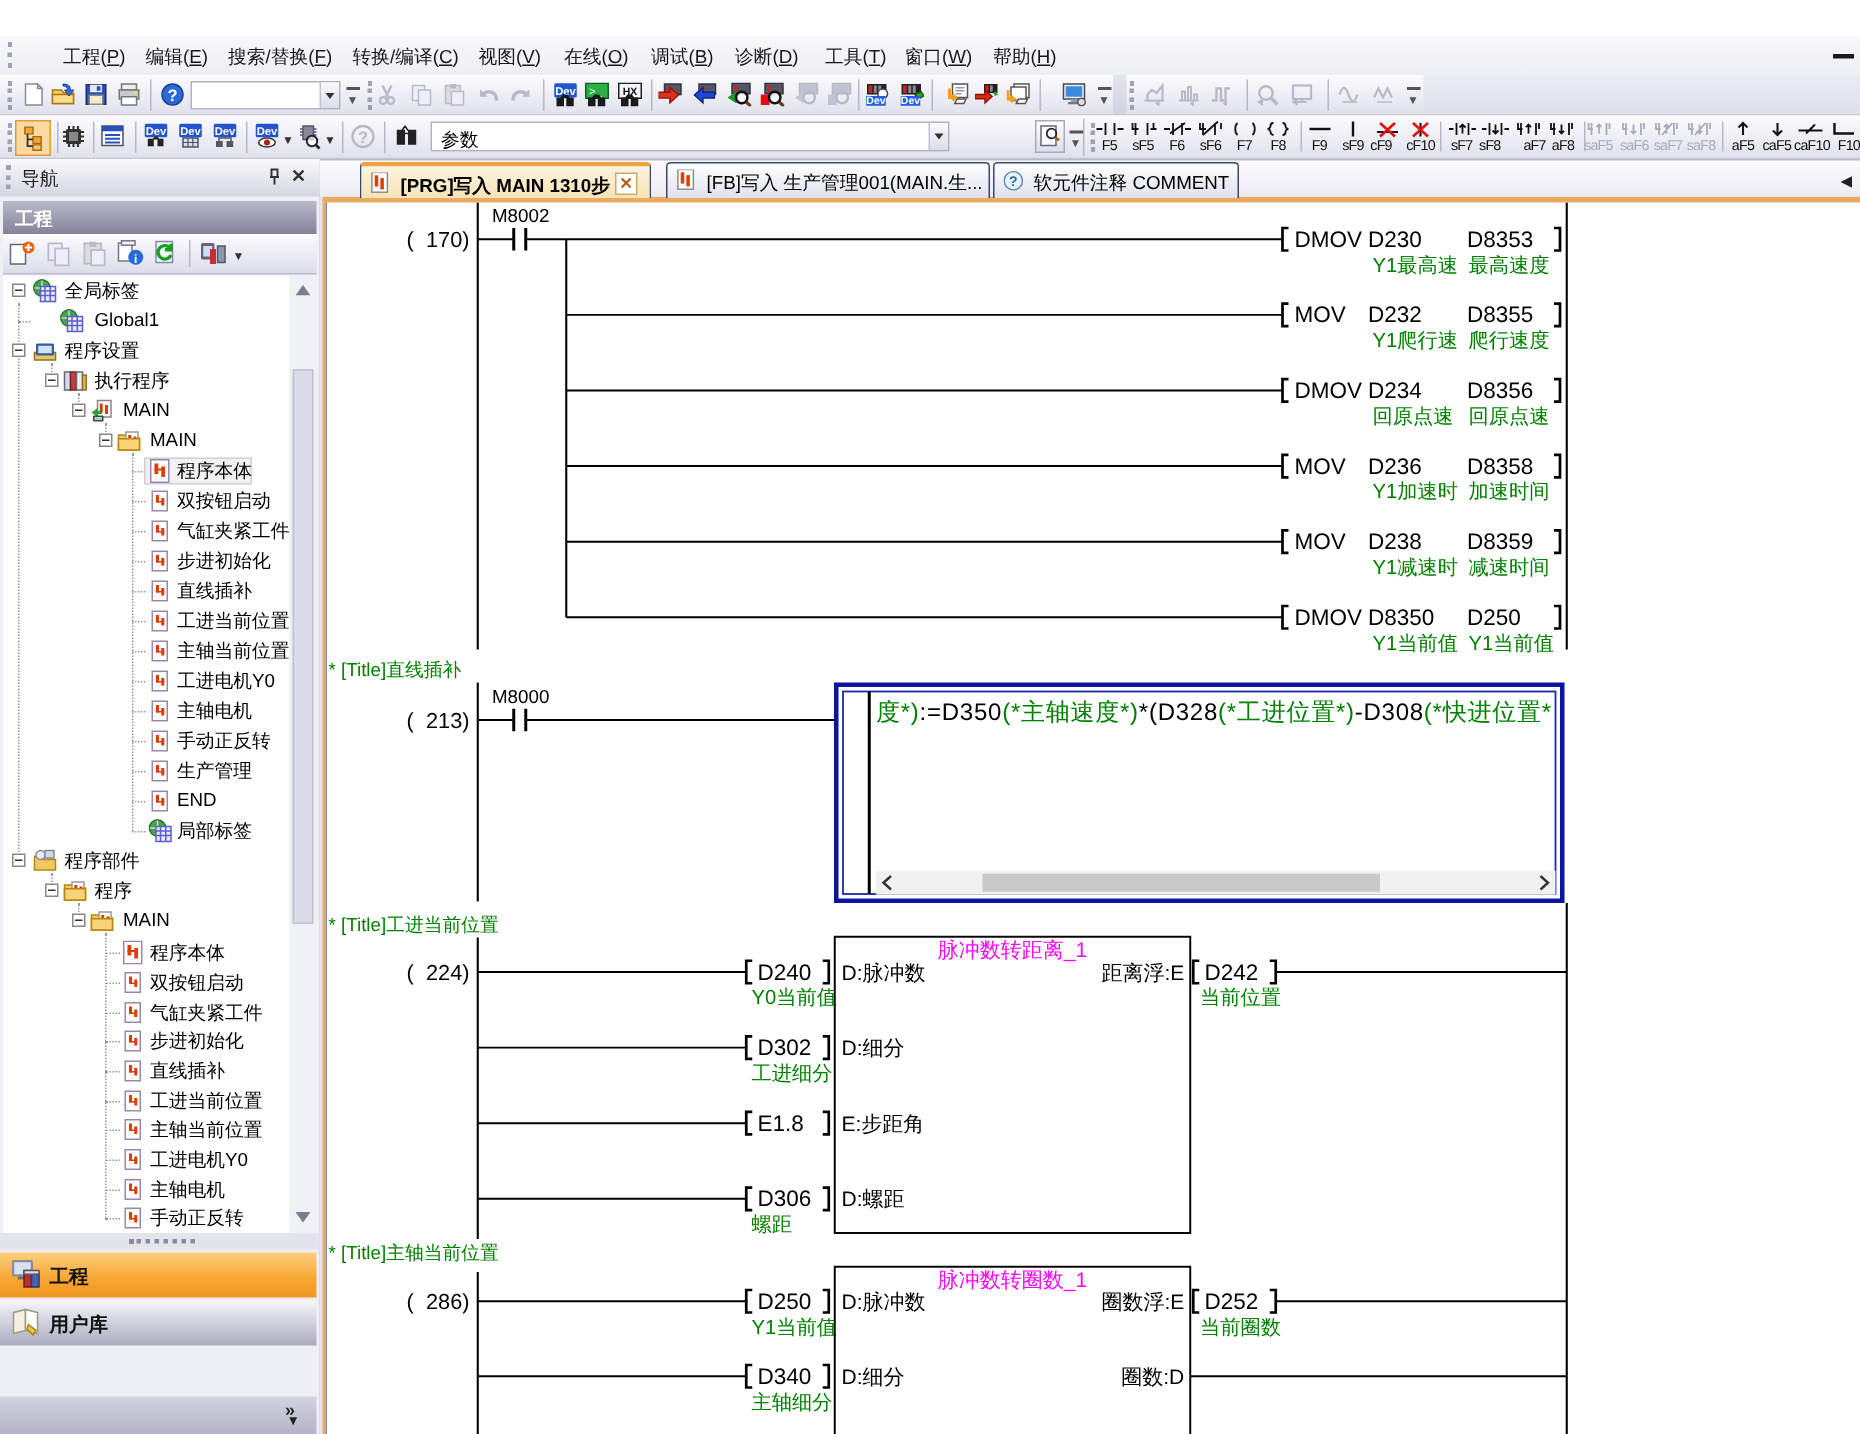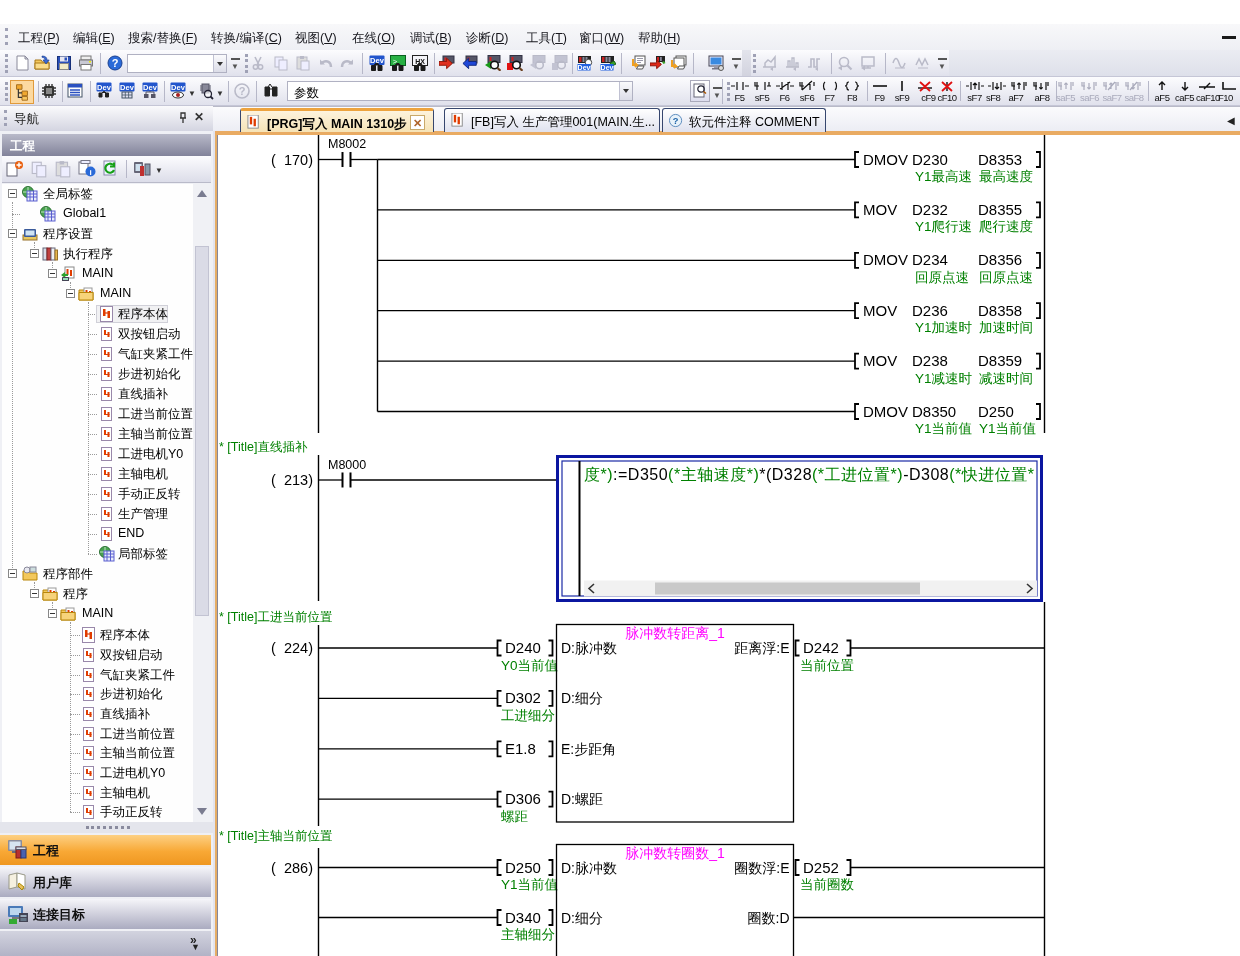--- a/index.html
+++ b/index.html
@@ -12,21 +12,21 @@
 
 
 #titlebar { left:0; top:0; width:1240px; height:24px; background:linear-gradient(#f6f6f8,#eff0f3);
   z-index:5; }
 #titletext { position:absolute; left:27px; top:5.5px; font-size:12.4px; color:#4a4a4a; white-space:nowrap; }
 .wbtn { position:absolute; top:0; width:14px; height:14px; color:#5a5a5a; font-size:13px; }
 
 
 #menubar { left:0; top:24px; width:1240px; height:26px; background:linear-gradient(#f8f8fa,#eeeff4);
   z-index:5; }
-.mi { position:absolute; top:6px; font-size:12.5px; color:#16161c; white-space:nowrap; }
+.mi { position:absolute; top:6px; font-size:12.5px; color:#16161c; white-space:nowrap;margin-left:24px; }
 
 
 .tbrow { z-index:5; background:linear-gradient(#fcfcfe,#e0e1ec); border-bottom:1px solid #c5c6d6; }
 #tb1 { left:0; top:50px; width:1240px; height:27px; }
 #tb2 { left:0; top:77px; width:1240px; height:29px; }
 .sep { position:absolute; width:1px; background:#b6b7c8; }
 .combo { position:absolute; background:#fff; border:1px solid #b0b1c2; }
 .combo .arr { position:absolute; right:0; top:0; bottom:0; width:13px;
   background:linear-gradient(#fafafc,#dcdde8); border-left:1px solid #c0c1d2; }
 .combo .arr:after { content:""; position:absolute; left:3px; top:7px;
@@ -532,39 +532,39 @@
       </svg>
 <div class="abs" style="left:868.5px;top:15px;width:22px;text-align:center;font-size:9.5px;color:#111;letter-spacing:-0.5px;">F9</div>
 <svg class="abs" style="left:892px;top:3px" width="20" height="12" viewBox="0 0 20 12">
         <path d="M10 1 v10" fill="none" stroke="#111" stroke-width="1.6"></path>
       </svg>
 <div class="abs" style="left:891px;top:15px;width:22px;text-align:center;font-size:9.5px;color:#111;letter-spacing:-0.5px;">sF9</div>
 <svg class="abs" style="left:914.5px;top:3px" width="20" height="12" viewBox="0 0 20 12">
         <path d="M3 8 h14" fill="none" stroke="#111" stroke-width="1.4"></path>
         <path d="M5 2 L15 11 M15 2 L5 11" fill="none" stroke="#e01010" stroke-width="1.8"></path>
       </svg>
-<div class="abs" style="left:913.5px;top:15px;width:22px;text-align:right;font-size:9.5px;color:#111;letter-spacing:-0.5px;">cF9</div>
+<div class="abs" style="left:913.5px;top:15px;width:22px;text-align:left;font-size:9.5px;color:#111;letter-spacing:-0.5px;">cF9</div>
 <svg class="abs" style="left:937px;top:3px" width="20" height="12" viewBox="0 0 20 12">
         <path d="M10 2 v9" fill="none" stroke="#111" stroke-width="1.4"></path>
         <path d="M5 2 L15 11 M15 2 L5 11" fill="none" stroke="#e01010" stroke-width="1.8"></path>
       </svg>
 <div class="abs" style="left:936px;top:15px;width:22px;text-align:center;font-size:9.5px;color:#111;letter-spacing:-0.5px;">cF10</div>
 <div class="sep" style="left:959.5px; top:4px; height:20px;"></div>
 <svg class="abs" style="left:964.5px;top:3px" width="20" height="12" viewBox="0 0 20 12">
         <path d="M1 6 h3 M6 2 v8 M14 2 v8 M16 6 h3 M10 9 v-6 m-2 2 l2 -2 l2 2" fill="none" stroke="#111" stroke-width="1.2"></path>
       </svg>
 <div class="abs" style="left:963.5px;top:15px;width:22px;text-align:center;font-size:9.5px;color:#111;letter-spacing:-0.5px;">sF7</div>
 <svg class="abs" style="left:987px;top:3px" width="20" height="12" viewBox="0 0 20 12">
         <path d="M1 6 h3 M6 2 v8 M14 2 v8 M16 6 h3 M10 3 v6 m-2 -2 l2 2 l2 -2" fill="none" stroke="#111" stroke-width="1.2"></path>
       </svg>
 <div class="abs" style="left:986px;top:15px;width:22px;font-size:9.5px;color:#111;letter-spacing:-0.5px;">sF8</div>
 <svg class="abs" style="left:1009.5px;top:3px" width="20" height="12" viewBox="0 0 20 12">
         <path d="M2 2 v4 h3 M4 2 v8 M14 2 v8 M16 2 v4 M9 9 v-6 m-1.7 1.7 l1.7 -1.7 l1.7 1.7" fill="none" stroke="#111" stroke-width="1.2"></path>
       </svg>
-<div class="abs" style="left:1008.5px;top:15px;width:22px;text-align:left;font-size:9.5px;color:#111;letter-spacing:-0.5px;">aF7</div>
+<div class="abs" style="left:1008.5px;top:15px;width:22px;text-align:right;font-size:9.5px;color:#111;letter-spacing:-0.5px;">aF7</div>
 <svg class="abs" style="left:1032px;top:3px" width="20" height="12" viewBox="0 0 20 12">
         <path d="M2 2 v4 h3 M4 2 v8 M14 2 v8 M16 2 v4 M9 3 v6 m-1.7 -1.7 l1.7 1.7 l1.7 -1.7" fill="none" stroke="#111" stroke-width="1.2"></path>
       </svg>
 <div class="abs" style="left:1031px;top:15px;width:22px;text-align:center;font-size:9.5px;color:#111;letter-spacing:-0.5px;">aF8</div>
 <div class="sep" style="left:1055.5px; top:4px; height:20px;"></div>
 <svg class="abs" style="left:1057px;top:3px" width="20" height="12" viewBox="0 0 20 12">
         <path d="M2 2 v4 h3 M4 2 v8 M14 2 v8 M16 2 v4 M9 9 v-6 m-1.7 1.7 l1.7 -1.7 l1.7 1.7" fill="none" stroke="#a9aabb" stroke-width="1.2"></path>
       </svg>
 <div class="abs" style="left:1056px;top:15px;width:22px;text-align:left;font-size:9.5px;color:#a9aabb;letter-spacing:-0.5px;">saF5</div>
 <svg class="abs" style="left:1079.5px;top:3px" width="20" height="12" viewBox="0 0 20 12">
@@ -588,21 +588,21 @@
         <path d="M10 2 v8 m-3 -3 l3 3 l3 -3" fill="none" stroke="#111" stroke-width="1.4"></path>
       </svg>
 <div class="abs" style="left:1173.5px;top:15px;width:22px;text-align:center;font-size:9.5px;color:#111;letter-spacing:-0.5px;">caF5</div>
 <svg class="abs" style="left:1197px;top:3px" width="20" height="12" viewBox="0 0 20 12">
         <path d="M2 7 h16 M7 9 L13 3" fill="none" stroke="#111" stroke-width="1.4"></path>
       </svg>
 <div class="abs" style="left:1196px;top:15px;width:22px;font-size:9.5px;color:#111;letter-spacing:-0.5px;">caF10</div>
 <svg class="abs" style="left:1219px;top:3px" width="20" height="12" viewBox="0 0 20 12">
         <path d="M4 2 v7 h13" fill="none" stroke="#111" stroke-width="1.6"></path>
       </svg>
-<div class="abs" style="left:1218px;top:15px;width:22px;text-align:left;font-size:9.5px;color:#111;letter-spacing:-0.5px;">F10</div>
+<div class="abs" style="left:1218px;top:15px;width:22px;text-align:right;font-size:9.5px;color:#111;letter-spacing:-0.5px;">F10</div>
 </div>
 
 <div class="abs" id="tabrow">
   <div class="tab" style="left:27px; width:194px; background:linear-gradient(#fdf3dd,#f6e3b6); border-top:3px solid #eda33e; font-weight:bold;">
     <svg class="ticon" viewBox="0 0 16 16">
           <rect x="1" y="0" width="11" height="14" fill="#fff" stroke="#888"></rect>
           <rect x="3" y="2" width="2.5" height="8" fill="#e03c00"></rect>
           <rect x="7" y="4" width="2.5" height="8" fill="#e03c00"></rect>
         </svg>
     <div class="tt">[PRG]写入 MAIN 1310步</div>
@@ -968,31 +968,19 @@
     <div class="bt">工程</div>
   </div>
   <div class="navbtn" style="top:761px; background:linear-gradient(#f5f5f9,#aaabc0);">
     <svg class="abs" style="left:7px;top:4px" width="22" height="22" viewBox="0 0 22 22">
           <path d="M2 4 L10 2 L10 16 L2 18 Z" fill="#f5f0e0" stroke="#998"></path>
           <path d="M18 4 L10 2 L10 16 L18 18 Z" fill="#fff" stroke="#998"></path>
           <path d="M12 12 l5 4 l-2 3 l-4 -4 z" fill="#e8c060" stroke="#a80"></path>
         </svg>
     <div class="bt">用户库</div>
   </div>
-  <div class="navbtn" style="top:793px; background:linear-gradient(#f5f5f9,#aaabc0);">
-    <svg class="abs" style="left:7px;top:4px" width="24" height="24" viewBox="0 0 24 24">
-          <rect x="1" y="3" width="15" height="11" fill="#4a7ab8" rx="1"></rect>
-          <rect x="3" y="5" width="11" height="7" fill="#bcd6ee"></rect>
-          <rect x="5" y="14" width="7" height="2" fill="#777"></rect>
-          <rect x="12" y="10" width="9" height="9" fill="#445"></rect>
-          <rect x="13.5" y="12" width="6" height="2" fill="#9ab"></rect>
-          <rect x="13.5" y="15" width="6" height="3" fill="#678"></rect>
-          <path d="M2 16 h8 v5 h-8 z" fill="#3a3"></path>
-        </svg>
-    <div class="bt">连接目标</div>
-  </div>
   <div class="abs" style="left:0px; top:825px; width:211px; height:25px; background:linear-gradient(#d2d3df,#b2b3c6);">
     <div style="position:absolute; left:190px; top:2px; font-size:12px; font-weight:bold; color:#222;">»</div>
     <div style="position:absolute; left:191px; top:11px; font-size:9px; color:#222;">▼</div>
   </div>
 </div>
 
 </div>
 
 </body></html>

